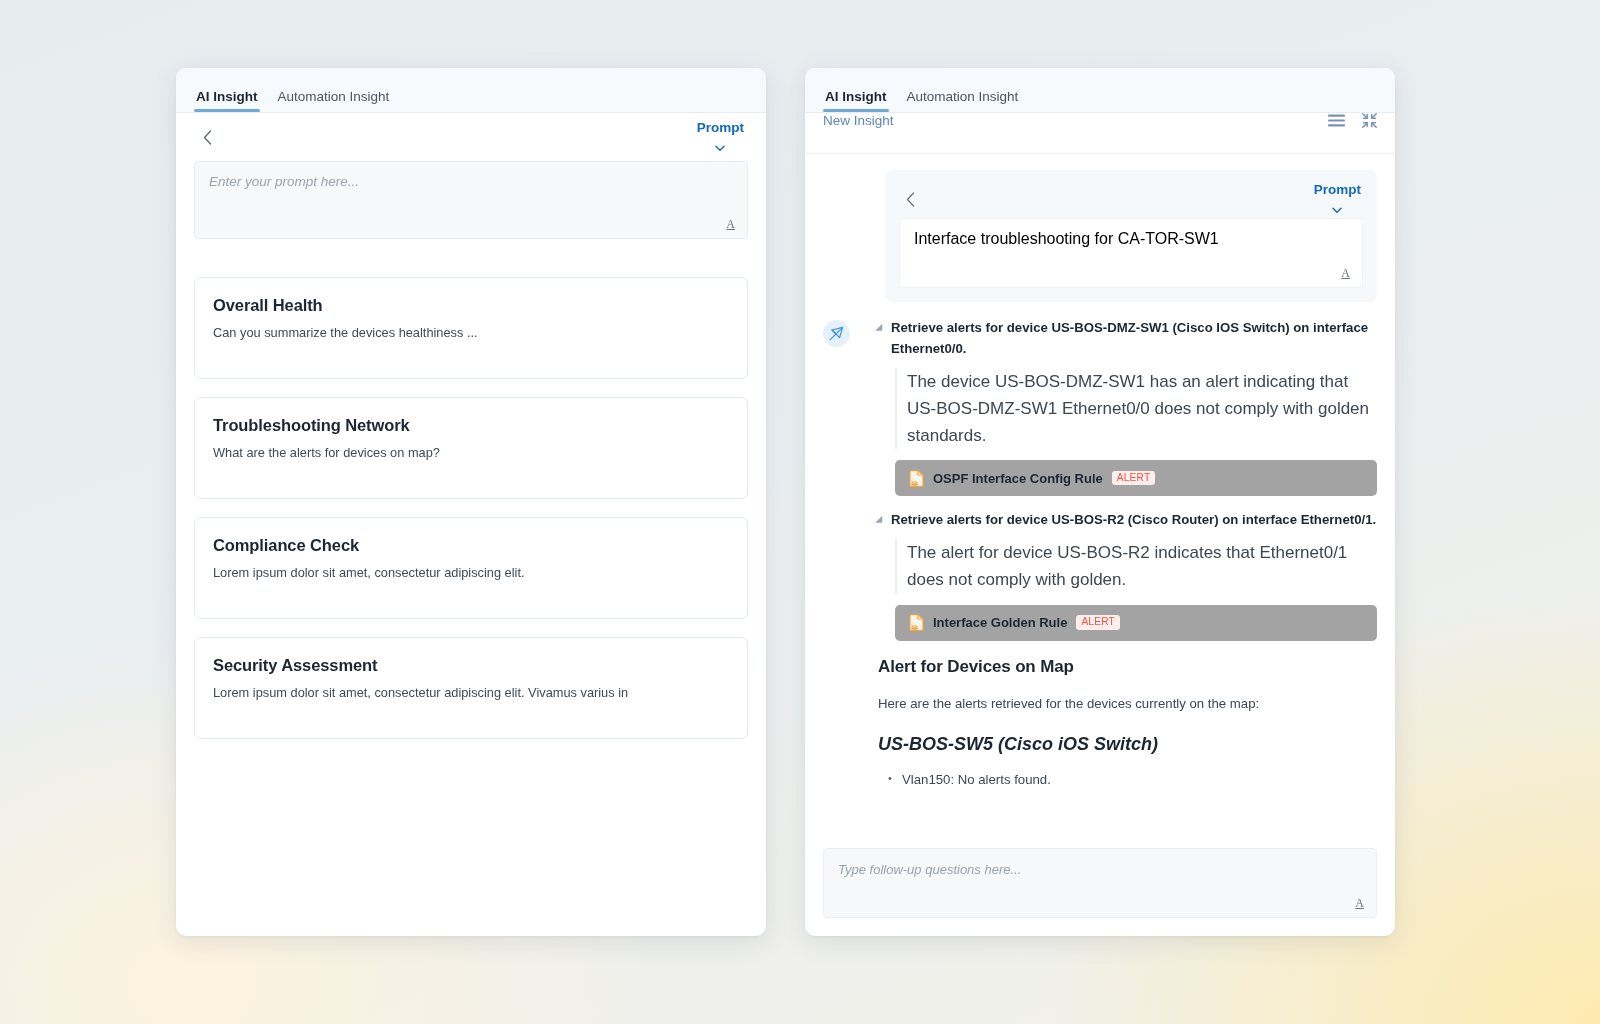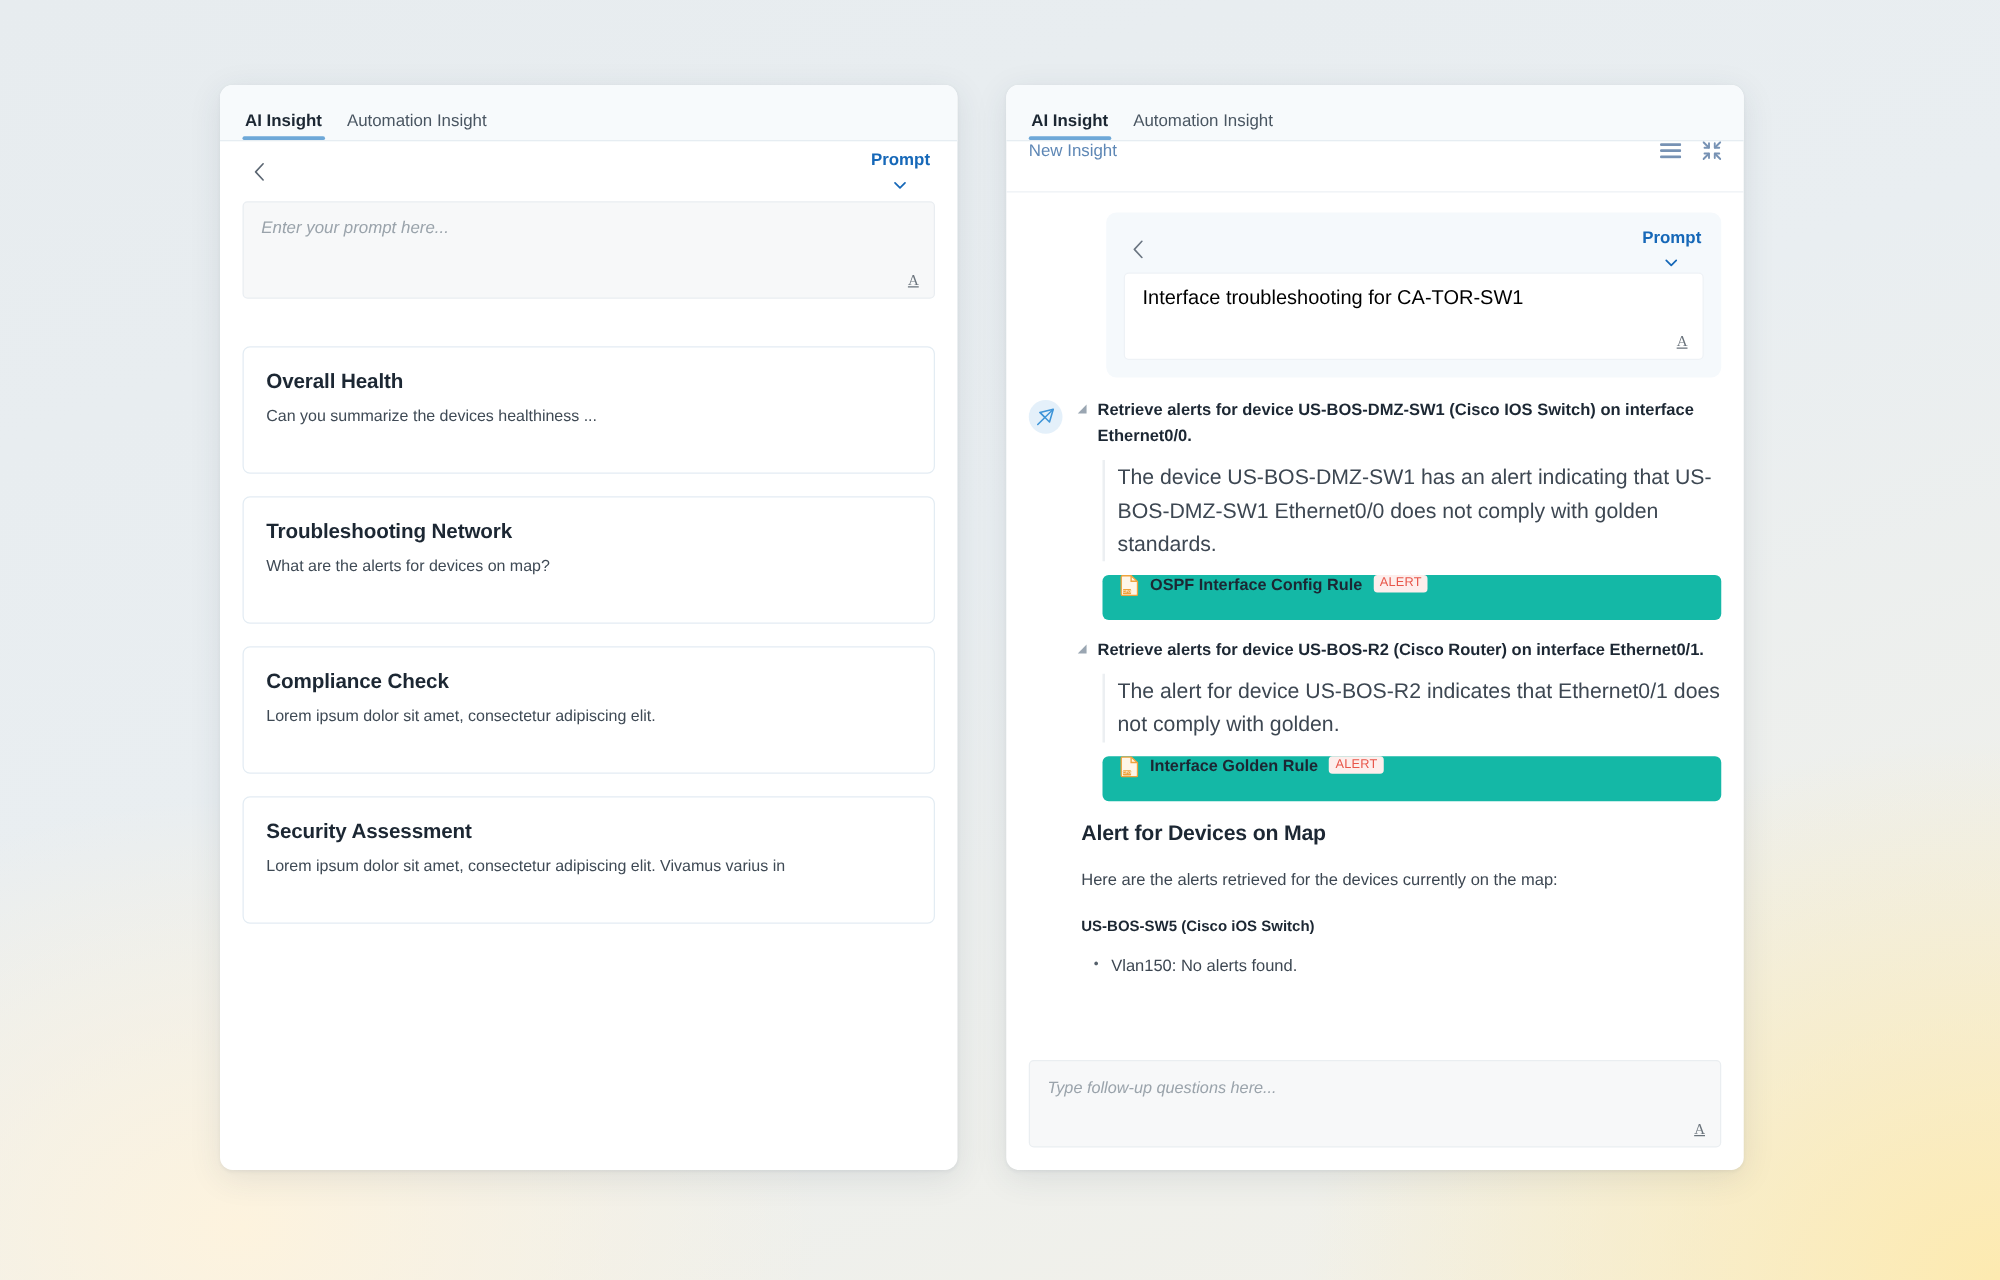--- a/index.html
+++ b/index.html
@@ -178,21 +178,21 @@
   .prompt-card .inner-box {
     background: #ffffff;
     border: 1px solid #eef2f6;
     border-radius: 4px;
     height: 70px;
     padding: 11px 14px;
     position: relative;
   }
 
   
-  .response { margin-top: 16px; display: flex; gap: 4px; }
+  .response { margin-top: 16px; display: flex; gap: 17px; }
   .ai-avatar {
     width: 27px; height: 27px;
     border-radius: 50%;
     background: #e4f0fa;
     display: flex; align-items: center; justify-content: center;
     flex: none;
     margin-top: 2px;
   }
   .resp-body { flex: 1; padding-left: 11px; }
 
@@ -221,25 +221,25 @@
   .step-detail {
     font-size: 17px;
     color: #3d4752;
     line-height: 1.6;
     margin: 8px 0 0 17px;
     padding-left: 10px;
     border-left: 2px solid #eceff2;
   }
 
   .rule-chip {
-    background: #14b8a6;
+    background: #a3a3a3;
     border-radius: 5px;
     height: 36px;
     display: flex;
-    align-items: flex-start;
+    align-items: center;
     gap: 9px;
     padding: 0 14px;
     margin: 11px 0 14px 17px;
     cursor: pointer;
   }
   .cfg-icon { width: 15px; height: 17px; flex: none; }
   .rule-name { font-size: 13px; font-weight: bold; color: #1c2733; }
   .alert-badge {
     font-size: 10.2px;
     color: #e8564a;
@@ -257,24 +257,25 @@
     margin: 16px 0 0 0;
     letter-spacing: -0.15px;
   }
   .resp-p {
     font-size: 13.2px;
     color: #3d4752;
     line-height: 1.6;
     margin-top: 16px;
   }
   .resp-h3 {
-    font-size: 12px;
+    font-size: 18px;
     font-weight: bold;
     color: #1c2733;
     margin-top: 20px;
+    font-style: italic;
   }
   ul.lvl1 { list-style: none; margin: 14px 0 0 10px; }
   ul.lvl1 > li {
     font-size: 13.2px;
     color: #3d4752;
     line-height: 1.6;
     padding-left: 14px;
     position: relative;
     margin-bottom: 11px;
   }

